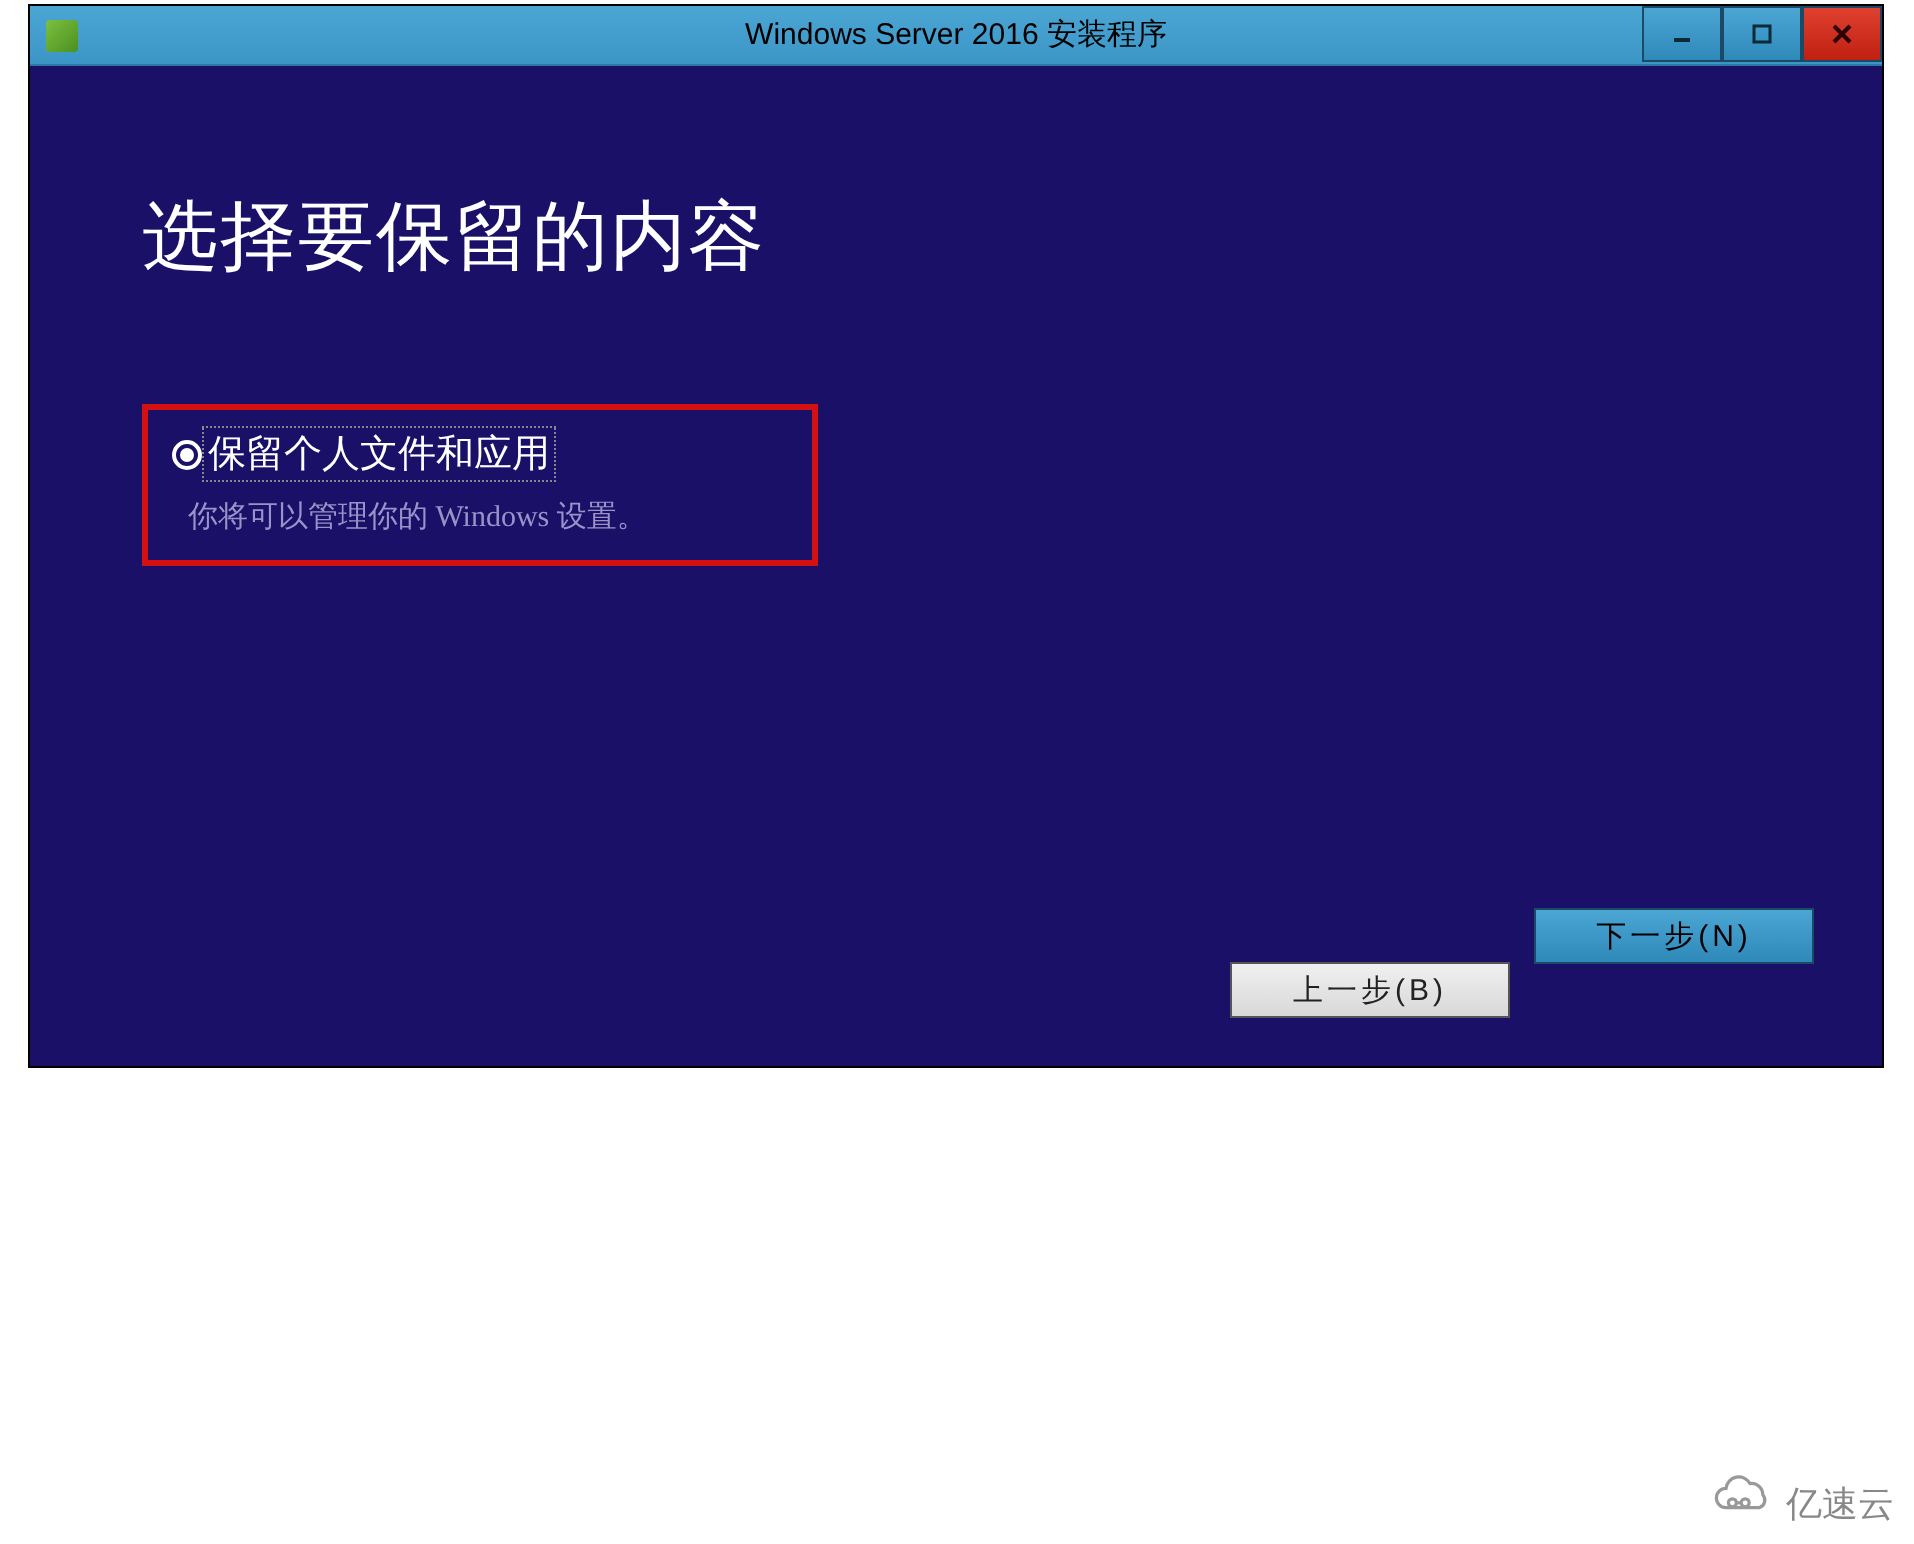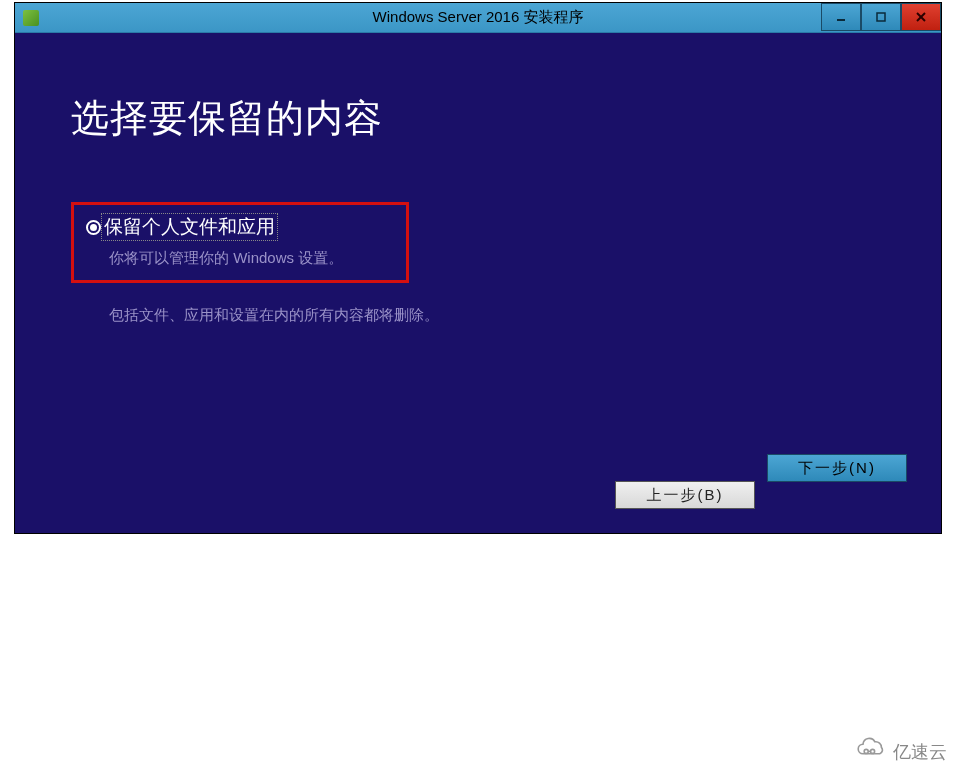--- a/index.html
+++ b/index.html
@@ -130,23 +130,24 @@
       font-size: 19px;
       color: #fff;
     }
     .option-title.dotted {
       border: 1px dotted #888;
       padding: 0 2px;
     }
     .option-desc {
       font-size: 15px;
       color: #9a92c8;
-      margin-left: 23px;
+      margin-left: 8px;
       margin-top: 8px;
       white-space: nowrap;
+      font-family: Liberation Serif, serif;
     }
     .option-group-2 {
       width: 440px;
       margin-top: 4px;
     }
     .button-bar {
       position: absolute;
       bottom: 24px;
       right: 34px;
       display: flex;
@@ -221,21 +222,20 @@
     <div class="options">
       <div class="option highlighted">
         <div class="option-row">
           <div class="radio selected"></div>
           <span class="option-title dotted">保留个人文件和应用</span>
         </div>
         <div class="option-desc">你将可以管理你的 Windows 设置。</div>
       </div>
 
       <div class="option option-group-2">
-        <div class="option-desc">包括文件、应用和设置在内的所有内容都将删除。</div>
       </div>
     </div>
 
     <div class="button-bar">
       <div class="nav-btn back">上一步(B)</div>
       <div class="nav-btn next">下一步(N)</div>
     </div>
   </div>
 </div>
 

